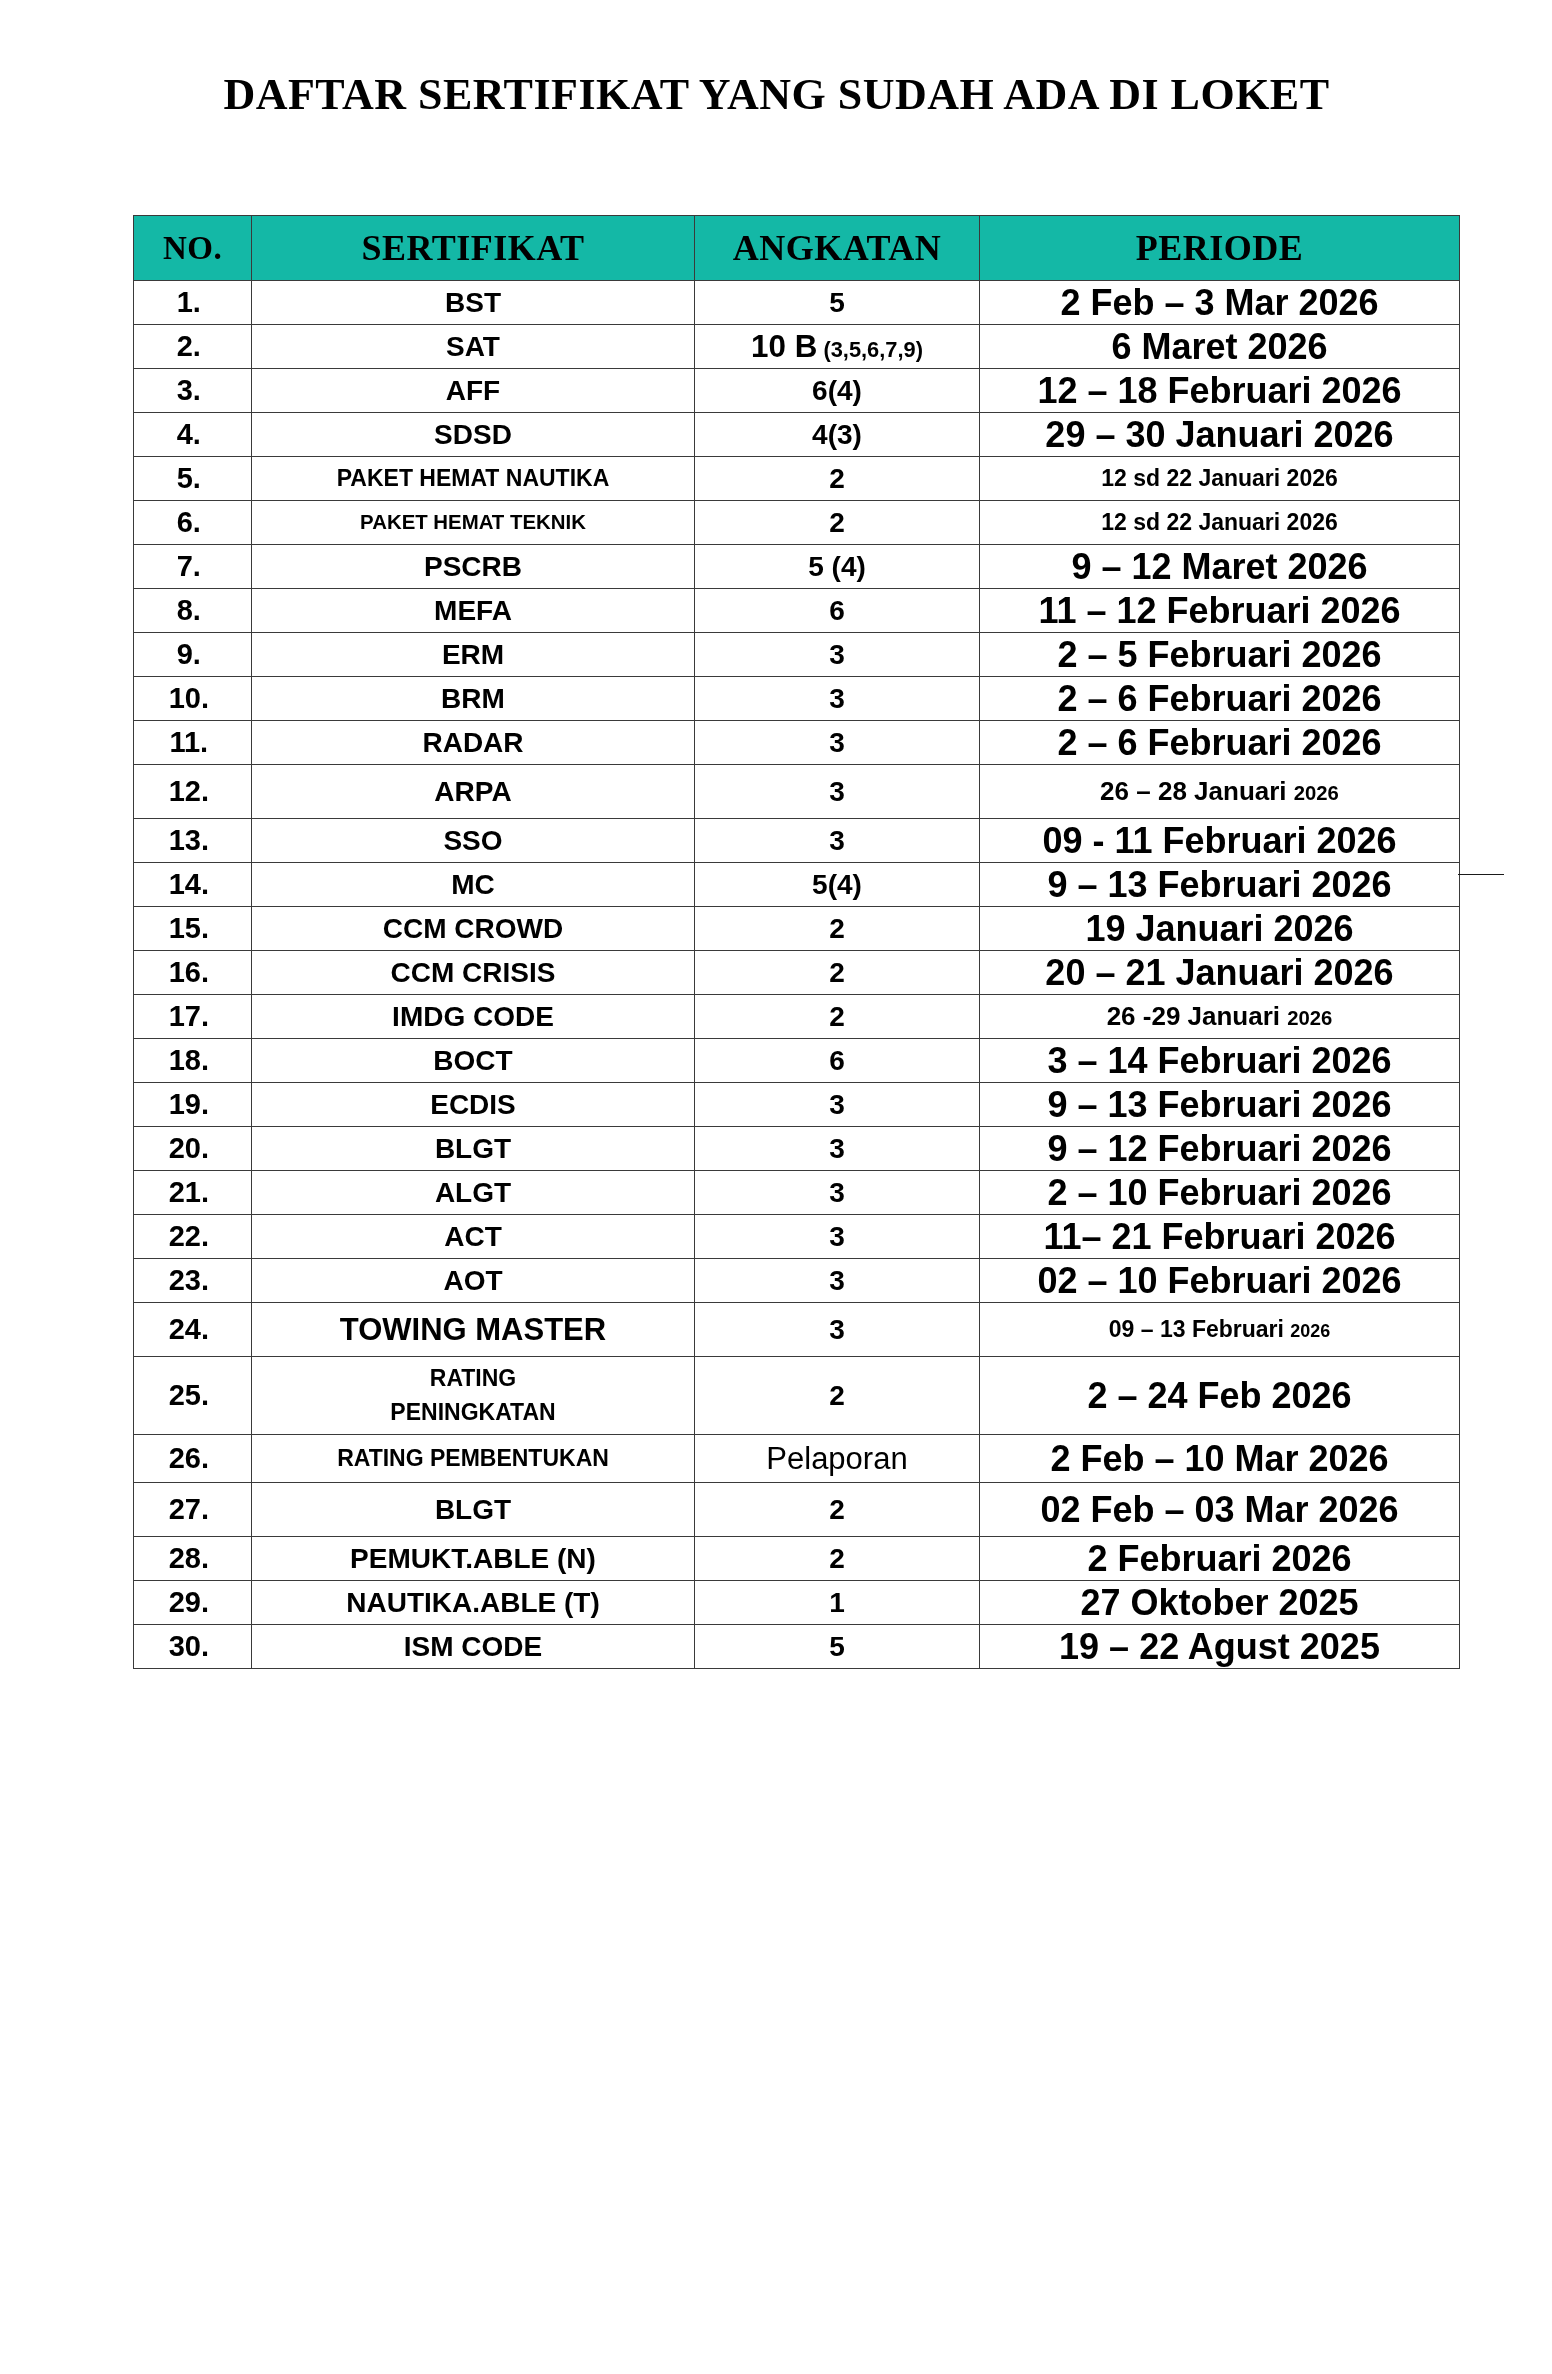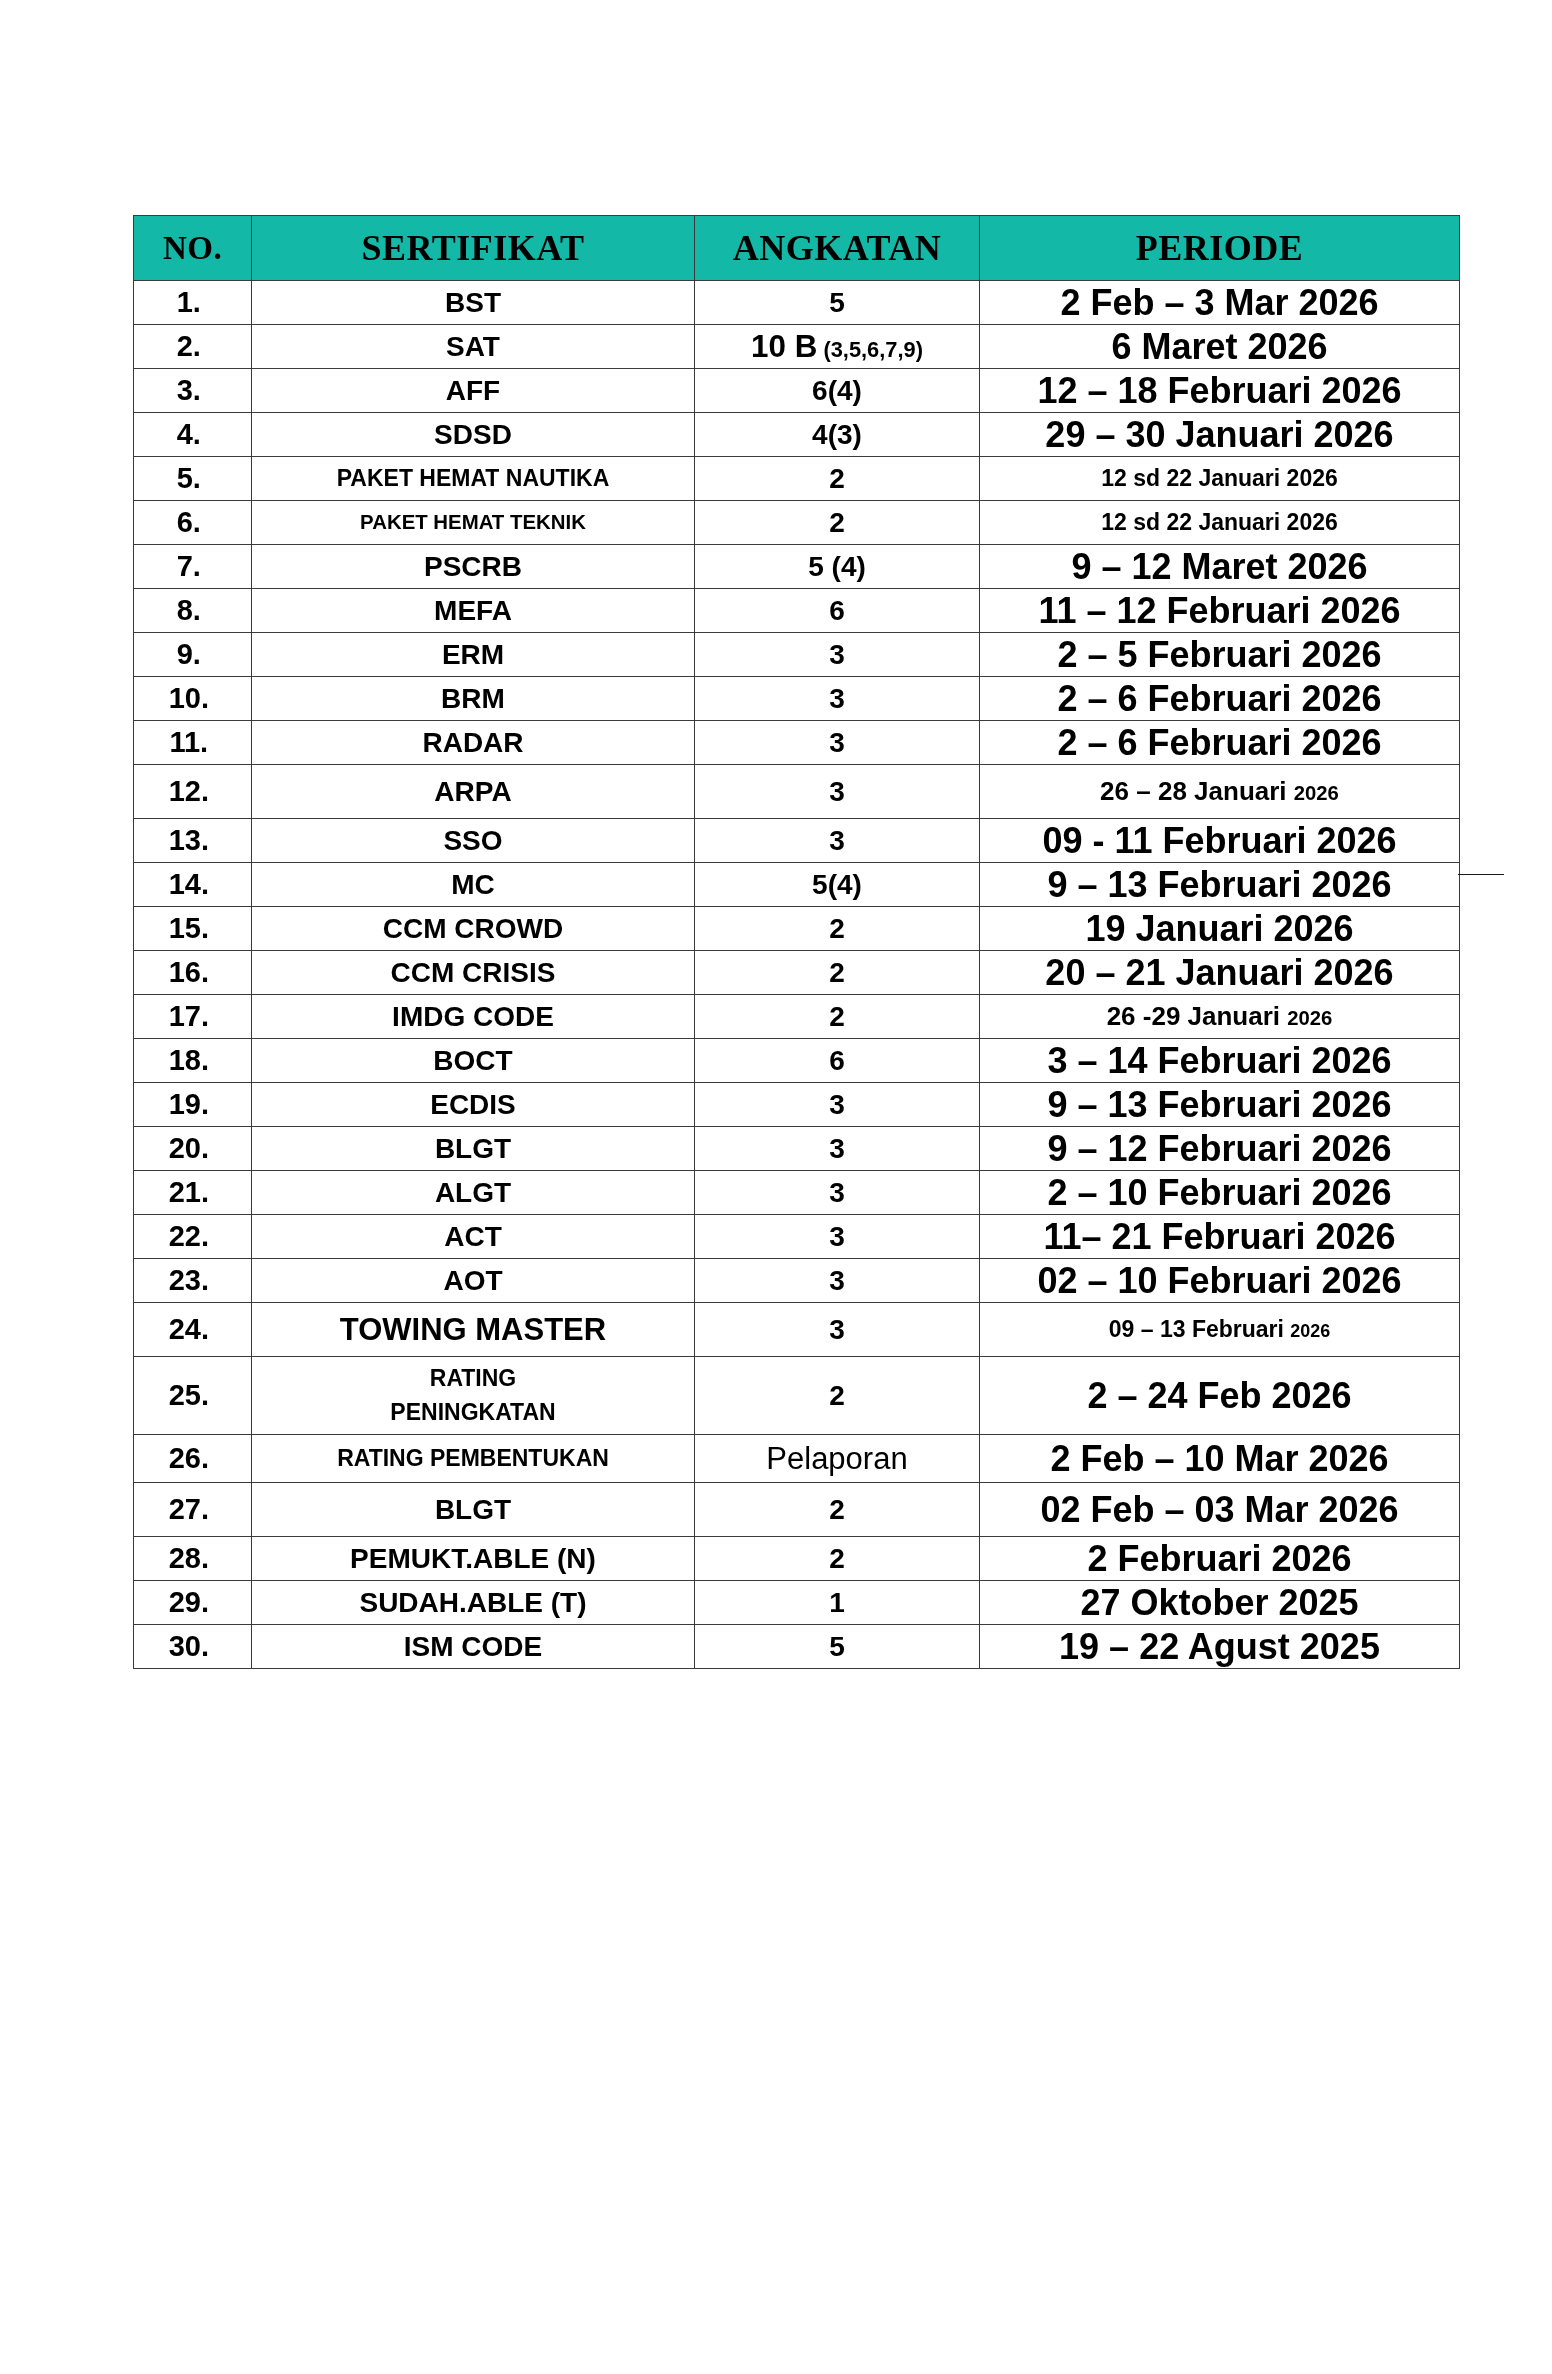--- a/index.html
+++ b/index.html
@@ -119,20 +119,21 @@
     top: 874px;
     width: 46px;
     height: 0;
     border-top: 1.9px solid #1a1a1a;
   }
 </style>
 </head>
 <body>
 
 <div class="title-block">
+  <div class="title-line1">DAFTAR SERTIFIKAT YANG SUDAH ADA DI LOKET</div>
 </div>
 
 <table class="sheet-table">
   <colgroup>
     <col class="c-no">
     <col class="c-sert">
     <col class="c-angk">
     <col class="c-per">
   </colgroup>
   <thead>
@@ -310,21 +311,21 @@
         <td class="per-cell">02 Feb – 03 Mar 2026</td>
       </tr>
       <tr>
         <td class="no-cell">28.</td>
         <td class="sert-cell">PEMUKT.ABLE (N)</td>
         <td class="angk-cell">2</td>
         <td class="per-cell">2 Februari 2026</td>
       </tr>
       <tr>
         <td class="no-cell">29.</td>
-        <td class="sert-cell">SUDAH.ABLE (T)</td>
+        <td class="sert-cell">NAUTIKA.ABLE (T)</td>
         <td class="angk-cell">1</td>
         <td class="per-cell">27 Oktober 2025</td>
       </tr>
       <tr>
         <td class="no-cell">30.</td>
         <td class="sert-cell">ISM CODE</td>
         <td class="angk-cell">5</td>
         <td class="per-cell">19 – 22 Agust 2025</td>
       </tr>
     </tbody>

